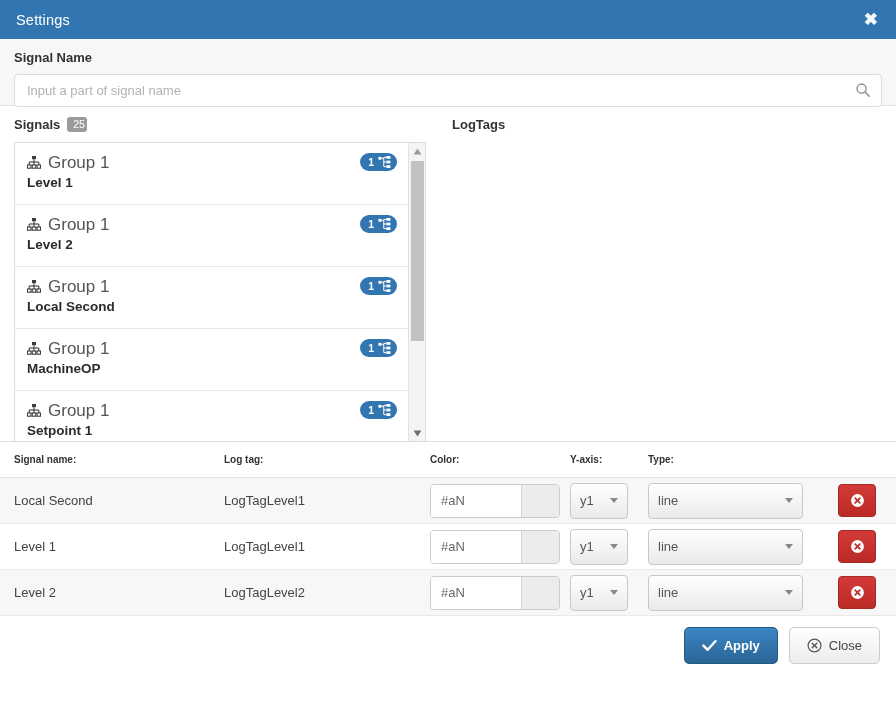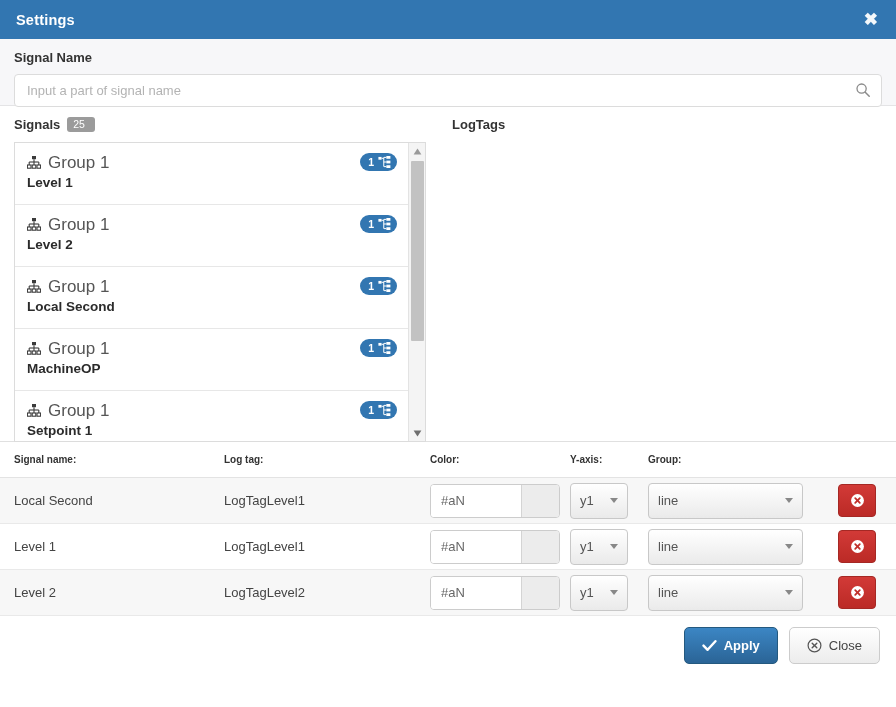--- a/index.html
+++ b/index.html
@@ -17,21 +17,21 @@
   .titlebar {
     height: 39px;
     background: #3276b1;
     display: flex;
     align-items: center;
     justify-content: space-between;
     padding: 0 14px 0 16px;
   }
   .titlebar-title {
     color: #ffffff;
-    font-weight: bold;
+    font-weight: normal;
     font-size: 14.5px;
     letter-spacing: .2px;
     text-align: center;
   }
   .titlebar-close {
     color: #ffffff;
     font-size: 17px;
     font-weight: bold;
     line-height: 1;
     cursor: pointer;
@@ -93,21 +93,21 @@
     align-items: center;
     gap: 7px;
     height: 17px;
   }
   .count-badge {
     background: #9b9b9b;
     color: #ffffff;
     font-size: 10.5px;
     font-weight: normal;
     border-radius: 3px;
-    padding: 2px 10px 3px 6px;
+    padding: 2px 2px 3px 6px;
     line-height: 1;
   }
 
   .list-box {
     position: relative;
     border: 1px solid #dcdcdc;
     background: #ffffff;
     height: 300px;
     overflow: hidden;
   }
@@ -528,21 +528,21 @@
 </div>
 
 <div class="table-wrap">
   <table class="signals-table">
     <thead>
       <tr>
         <th class="c-name">Signal name:</th>
         <th class="c-tag">Log tag:</th>
         <th class="c-color">Color:</th>
         <th class="c-yaxis">Y-axis:</th>
-        <th class="c-type">Group:</th>
+        <th class="c-type">Type:</th>
         <th class="c-del"></th>
       </tr>
     </thead>
     <tbody>
 
       <tr class="row-odd">
         <td class="c-name">Local Second</td>
         <td class="c-tag">LogTagLevel1</td>
         <td class="c-color">
           <div class="color-group">

